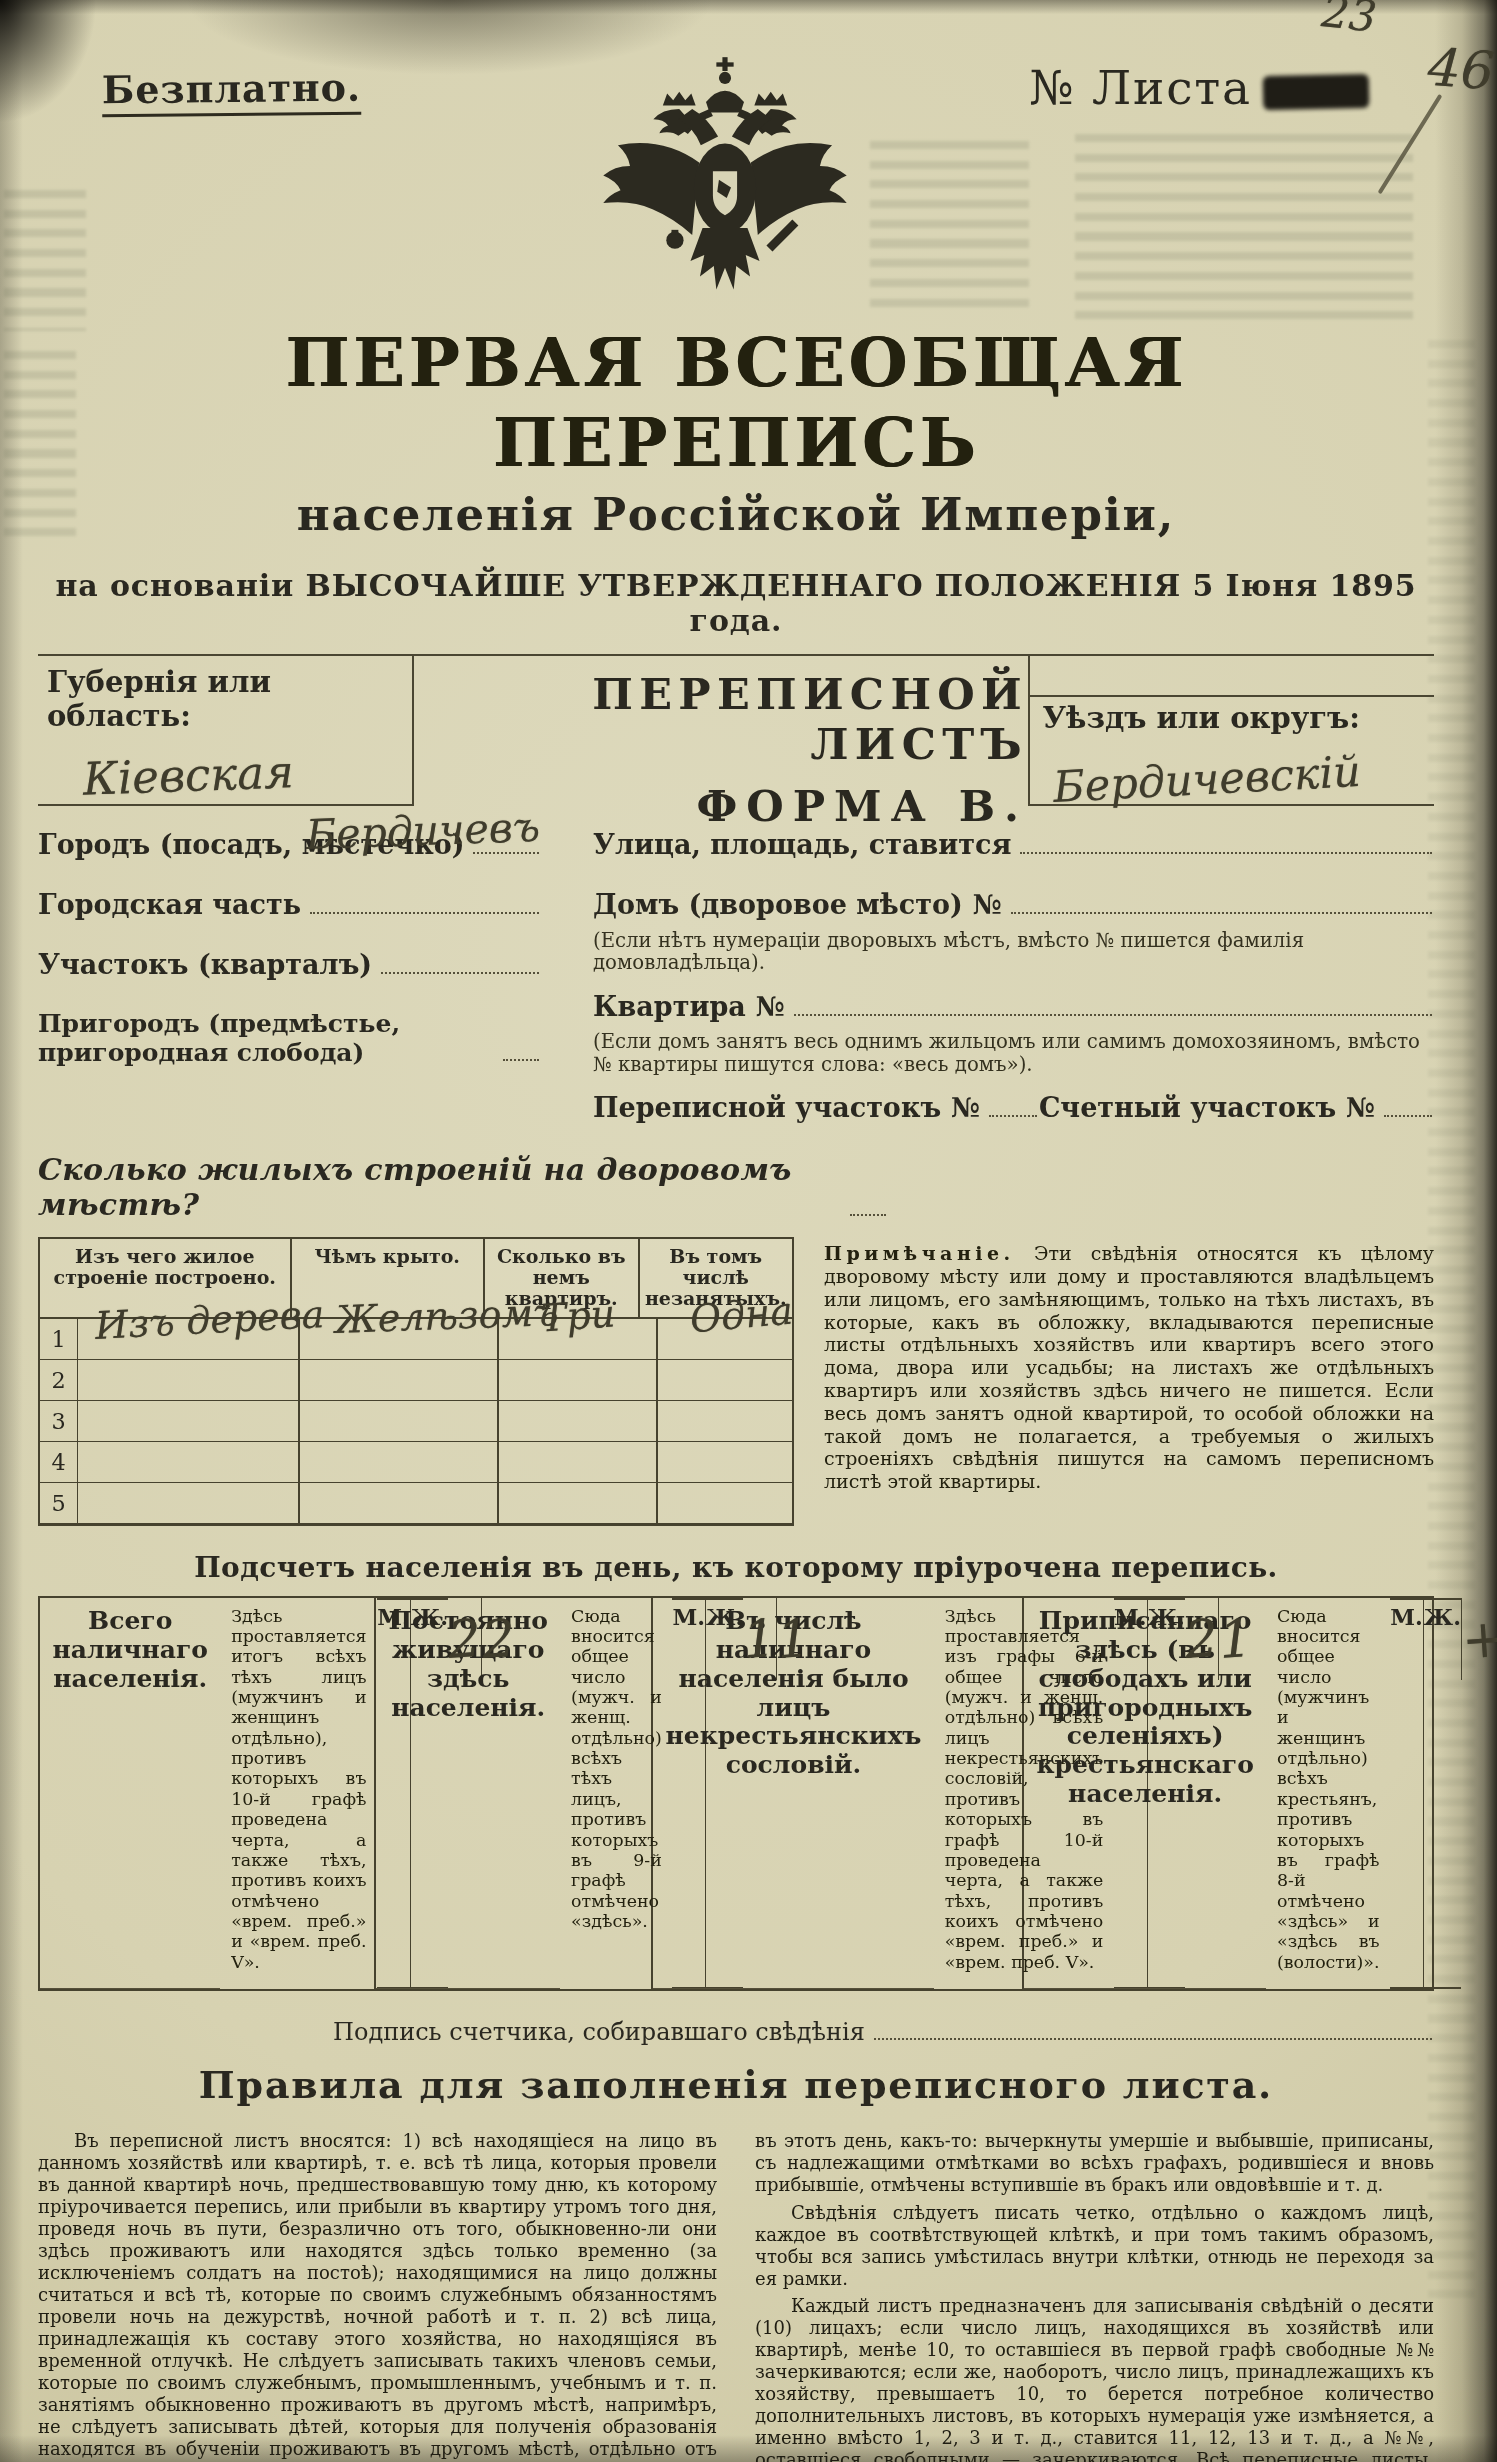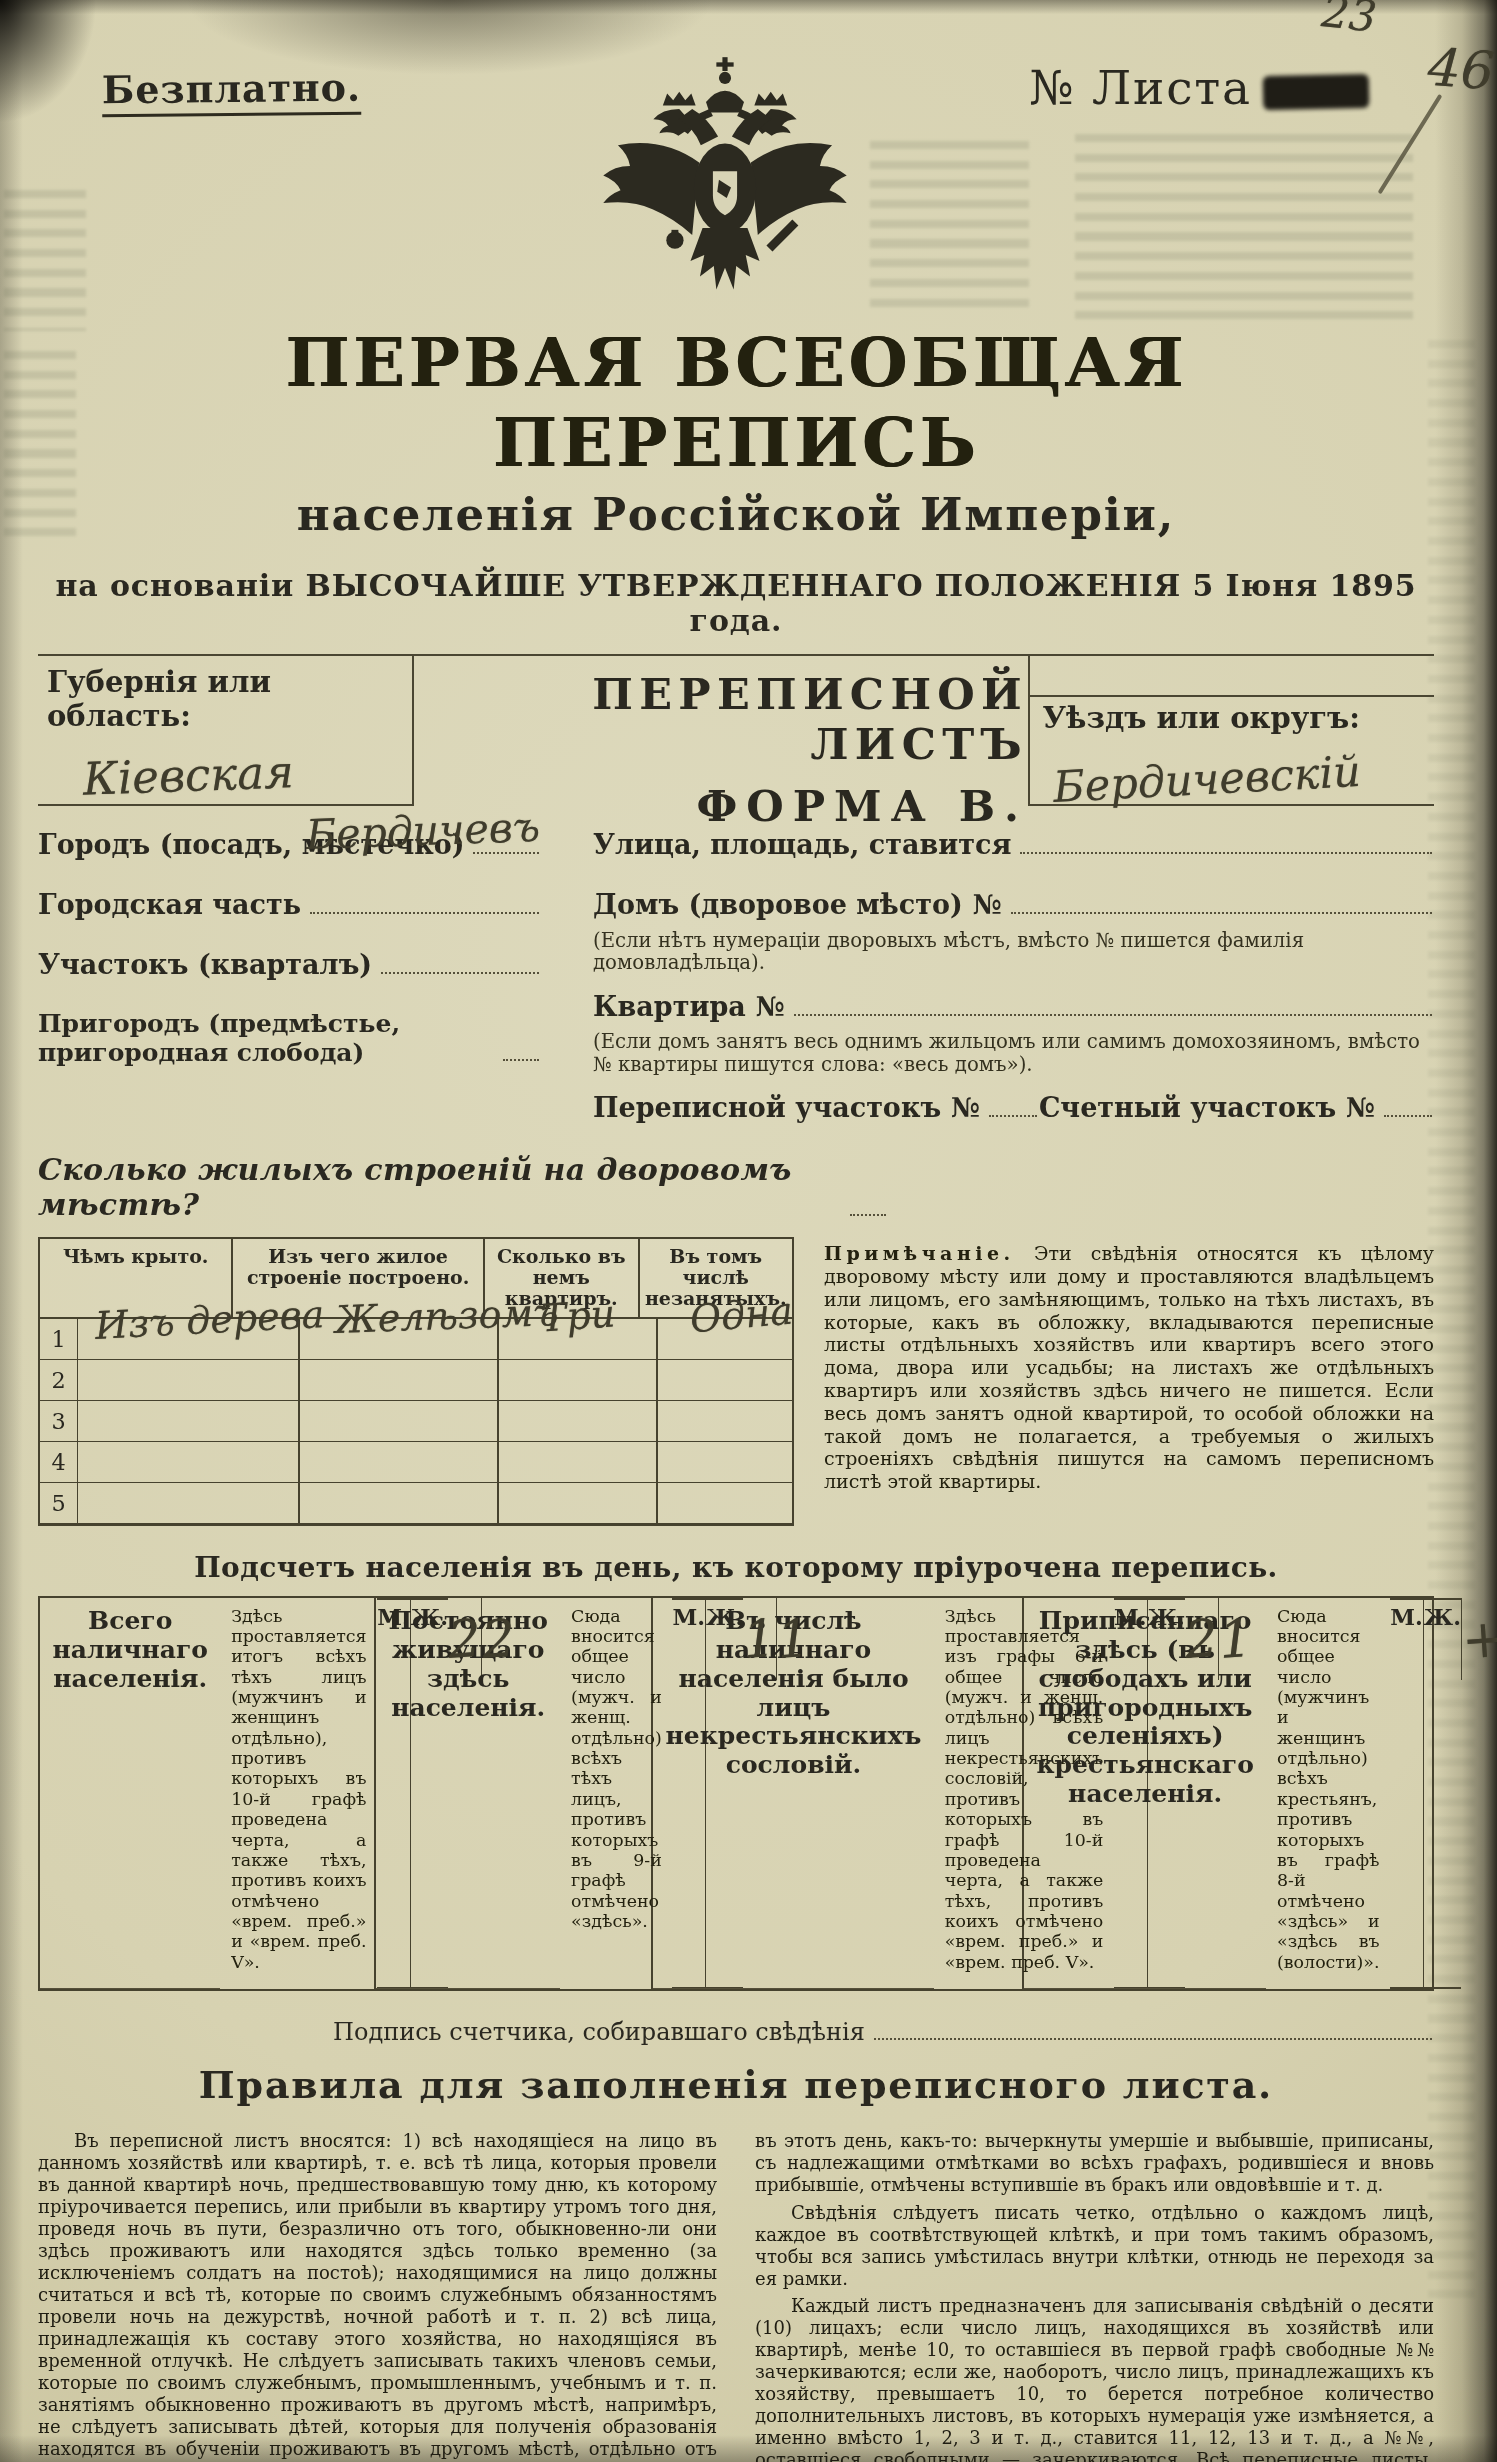--- a/index.html
+++ b/index.html
@@ -225,22 +225,22 @@
     </div>
 
     <div class="question">
       <span class="q">Сколько жилыхъ строеній на дворовомъ мѣстѣ?</span>
       <span class="dots"></span>
     </div>
 
     <div class="build-row">
       <div class="btable">
         <div class="bhrow">
+          <div class="bh c1">Изъ чего жилое строеніе построено.</div>
           <div class="bh c2">Чѣмъ крыто.</div>
-          <div class="bh c1">Изъ чего жилое строеніе построено.</div>
           <div class="bh c3">Сколько въ немъ квартиръ.</div>
           <div class="bh c4">Въ томъ числѣ незанятыхъ.</div>
         </div>
         <div class="brow">
           <div class="bnum">1</div>
           <div class="bcell bc1"></div>
           <div class="bcell bc2"></div>
           <div class="bcell bc3"></div>
           <div class="bcell bc4"></div>
         </div>

